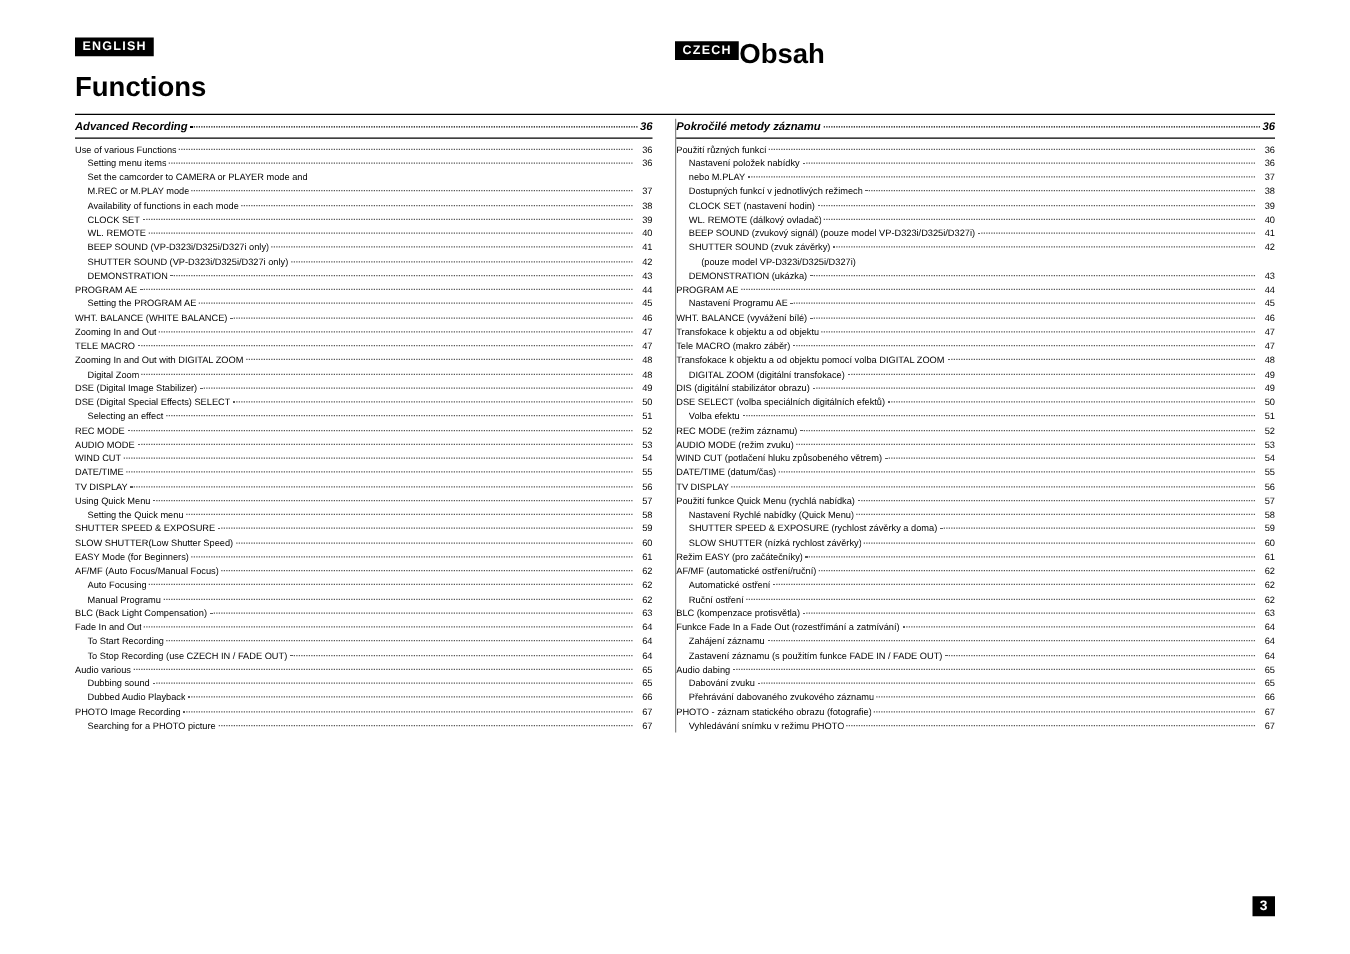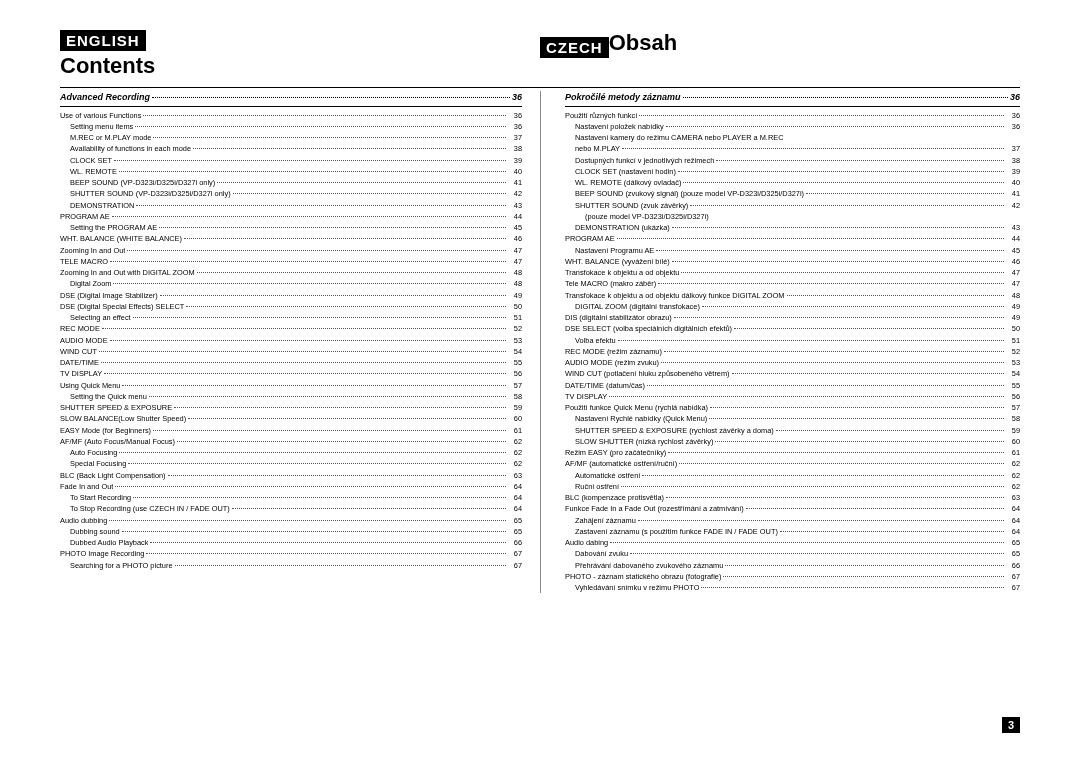--- a/index.html
+++ b/index.html
@@ -9,25 +9,25 @@
       background: #fff;
       font-family: Arial, Helvetica, sans-serif;
       font-size: 11px;
       color: #000;
       overflow: hidden;
     }
     .lang-badge {
       display: inline-block;
       background: #000;
       color: #fff;
-      font-size: 15px;
+      font-size: 10px;
       font-weight: bold;
       padding: 2px 6px;
       letter-spacing: 1px;
-      margin-bottom: 2px;
+      margin-bottom: 12px;
     }
     .section-title {
       font-size: 22px;
       font-weight: bold;
       color: #000;
       margin-bottom: 4px;
     }
     .page-number-badge {
       position: absolute;
       bottom: 30px;
@@ -68,21 +68,21 @@
       display: flex;
       flex-direction: row;
       width: 100%;
     }
     .col-left {
       width: 50%;
       padding-right: 18px;
     }
     .col-right {
       width: 50%;
-      padding-left: 24px;
+      padding-left: 0;
       border-left: 1px solid #888;
     }
     .entry-line {
       display: flex;
       flex-direction: row;
       align-items: baseline;
       font-size: 7.4px;
       line-height: 1.52;
     }
     .entry-line.sub { padding-left: 10px; }
@@ -119,21 +119,21 @@
     .heading-line .num { white-space: nowrap; }
   </style>
 </head>
 <body>
 
 <div class="page-wrapper">
 
   <div class="header-row">
     <div class="left-header">
       <div class="lang-badge">ENGLISH</div>
-      <div class="section-title">Contents</div>
+      <div class="section-title">Functions</div>
     </div>
     <div class="right-header">
       <div class="lang-badge">CZECH</div>
       <div class="section-title">Obsah</div>
     </div>
   </div>
 
   <hr class="divider-line">
 
   <div class="main-content">
@@ -149,20 +149,23 @@
             <span class="text-part">Use of various Functions</span>
             <span class="dot-fill"></span>
             <span class="num">36</span>
           </div>
           <div class="entry-line sub">
             <span class="text-part">Setting menu items</span>
             <span class="dot-fill"></span>
             <span class="num">36</span>
           </div>
           <div class="entry-line sub">
+            <span class="text-part">Set the camcorder to CAMERA or PLAYER mode and</span>
+          </div>
+          <div class="entry-line sub">
             <span class="text-part">M.REC or M.PLAY mode</span>
             <span class="dot-fill"></span>
             <span class="num">37</span>
           </div>
           <div class="entry-line sub">
             <span class="text-part">Availability of functions in each mode</span>
             <span class="dot-fill"></span>
             <span class="num">38</span>
           </div>
           <div class="entry-line sub">
@@ -274,41 +277,41 @@
             <span class="text-part">Setting the Quick menu</span>
             <span class="dot-fill"></span>
             <span class="num">58</span>
           </div>
           <div class="entry-line">
             <span class="text-part">SHUTTER SPEED &amp; EXPOSURE</span>
             <span class="dot-fill"></span>
             <span class="num">59</span>
           </div>
           <div class="entry-line">
-            <span class="text-part">SLOW BALANCE(Low Shutter Speed)</span>
+            <span class="text-part">SLOW SHUTTER(Low Shutter Speed)</span>
             <span class="dot-fill"></span>
             <span class="num">60</span>
           </div>
           <div class="entry-line">
             <span class="text-part">EASY Mode (for Beginners)</span>
             <span class="dot-fill"></span>
             <span class="num">61</span>
           </div>
           <div class="entry-line">
             <span class="text-part">AF/MF (Auto Focus/Manual Focus)</span>
             <span class="dot-fill"></span>
             <span class="num">62</span>
           </div>
           <div class="entry-line sub">
             <span class="text-part">Auto Focusing</span>
             <span class="dot-fill"></span>
             <span class="num">62</span>
           </div>
           <div class="entry-line sub">
-            <span class="text-part">Special Focusing</span>
+            <span class="text-part">Manual Programu</span>
             <span class="dot-fill"></span>
             <span class="num">62</span>
           </div>
           <div class="entry-line">
             <span class="text-part">BLC (Back Light Compensation)</span>
             <span class="dot-fill"></span>
             <span class="num">63</span>
           </div>
           <div class="entry-line">
             <span class="text-part">Fade In and Out</span>
@@ -319,21 +322,21 @@
             <span class="text-part">To Start Recording</span>
             <span class="dot-fill"></span>
             <span class="num">64</span>
           </div>
           <div class="entry-line sub">
             <span class="text-part">To Stop Recording (use CZECH IN / FADE OUT)</span>
             <span class="dot-fill"></span>
             <span class="num">64</span>
           </div>
           <div class="entry-line">
-            <span class="text-part">Audio dubbing</span>
+            <span class="text-part">Audio various</span>
             <span class="dot-fill"></span>
             <span class="num">65</span>
           </div>
           <div class="entry-line sub">
             <span class="text-part">Dubbing sound</span>
             <span class="dot-fill"></span>
             <span class="num">65</span>
           </div>
           <div class="entry-line sub">
             <span class="text-part">Dubbed Audio Playback</span>
@@ -364,23 +367,20 @@
             <span class="text-part">Použití různých funkcí</span>
             <span class="dot-fill"></span>
             <span class="num">36</span>
           </div>
           <div class="entry-line sub">
             <span class="text-part">Nastavení položek nabídky</span>
             <span class="dot-fill"></span>
             <span class="num">36</span>
           </div>
           <div class="entry-line sub">
-            <span class="text-part">Nastavení kamery do režimu CAMERA nebo PLAYER a M.REC</span>
-          </div>
-          <div class="entry-line sub">
             <span class="text-part">nebo M.PLAY</span>
             <span class="dot-fill"></span>
             <span class="num">37</span>
           </div>
           <div class="entry-line sub">
             <span class="text-part">Dostupných funkcí v jednotlivých režimech</span>
             <span class="dot-fill"></span>
             <span class="num">38</span>
           </div>
           <div class="entry-line sub">
@@ -430,21 +430,21 @@
             <span class="text-part">Transfokace k objektu a od objektu</span>
             <span class="dot-fill"></span>
             <span class="num">47</span>
           </div>
           <div class="entry-line">
             <span class="text-part">Tele MACRO (makro záběr)</span>
             <span class="dot-fill"></span>
             <span class="num">47</span>
           </div>
           <div class="entry-line">
-            <span class="text-part">Transfokace k objektu a od objektu dálkový funkce DIGITAL ZOOM</span>
+            <span class="text-part">Transfokace k objektu a od objektu pomocí volba DIGITAL ZOOM</span>
             <span class="dot-fill"></span>
             <span class="num">48</span>
           </div>
           <div class="entry-line sub">
             <span class="text-part">DIGITAL ZOOM (digitální transfokace)</span>
             <span class="dot-fill"></span>
             <span class="num">49</span>
           </div>
           <div class="entry-line">
             <span class="text-part">DIS (digitální stabilizátor obrazu)</span>

